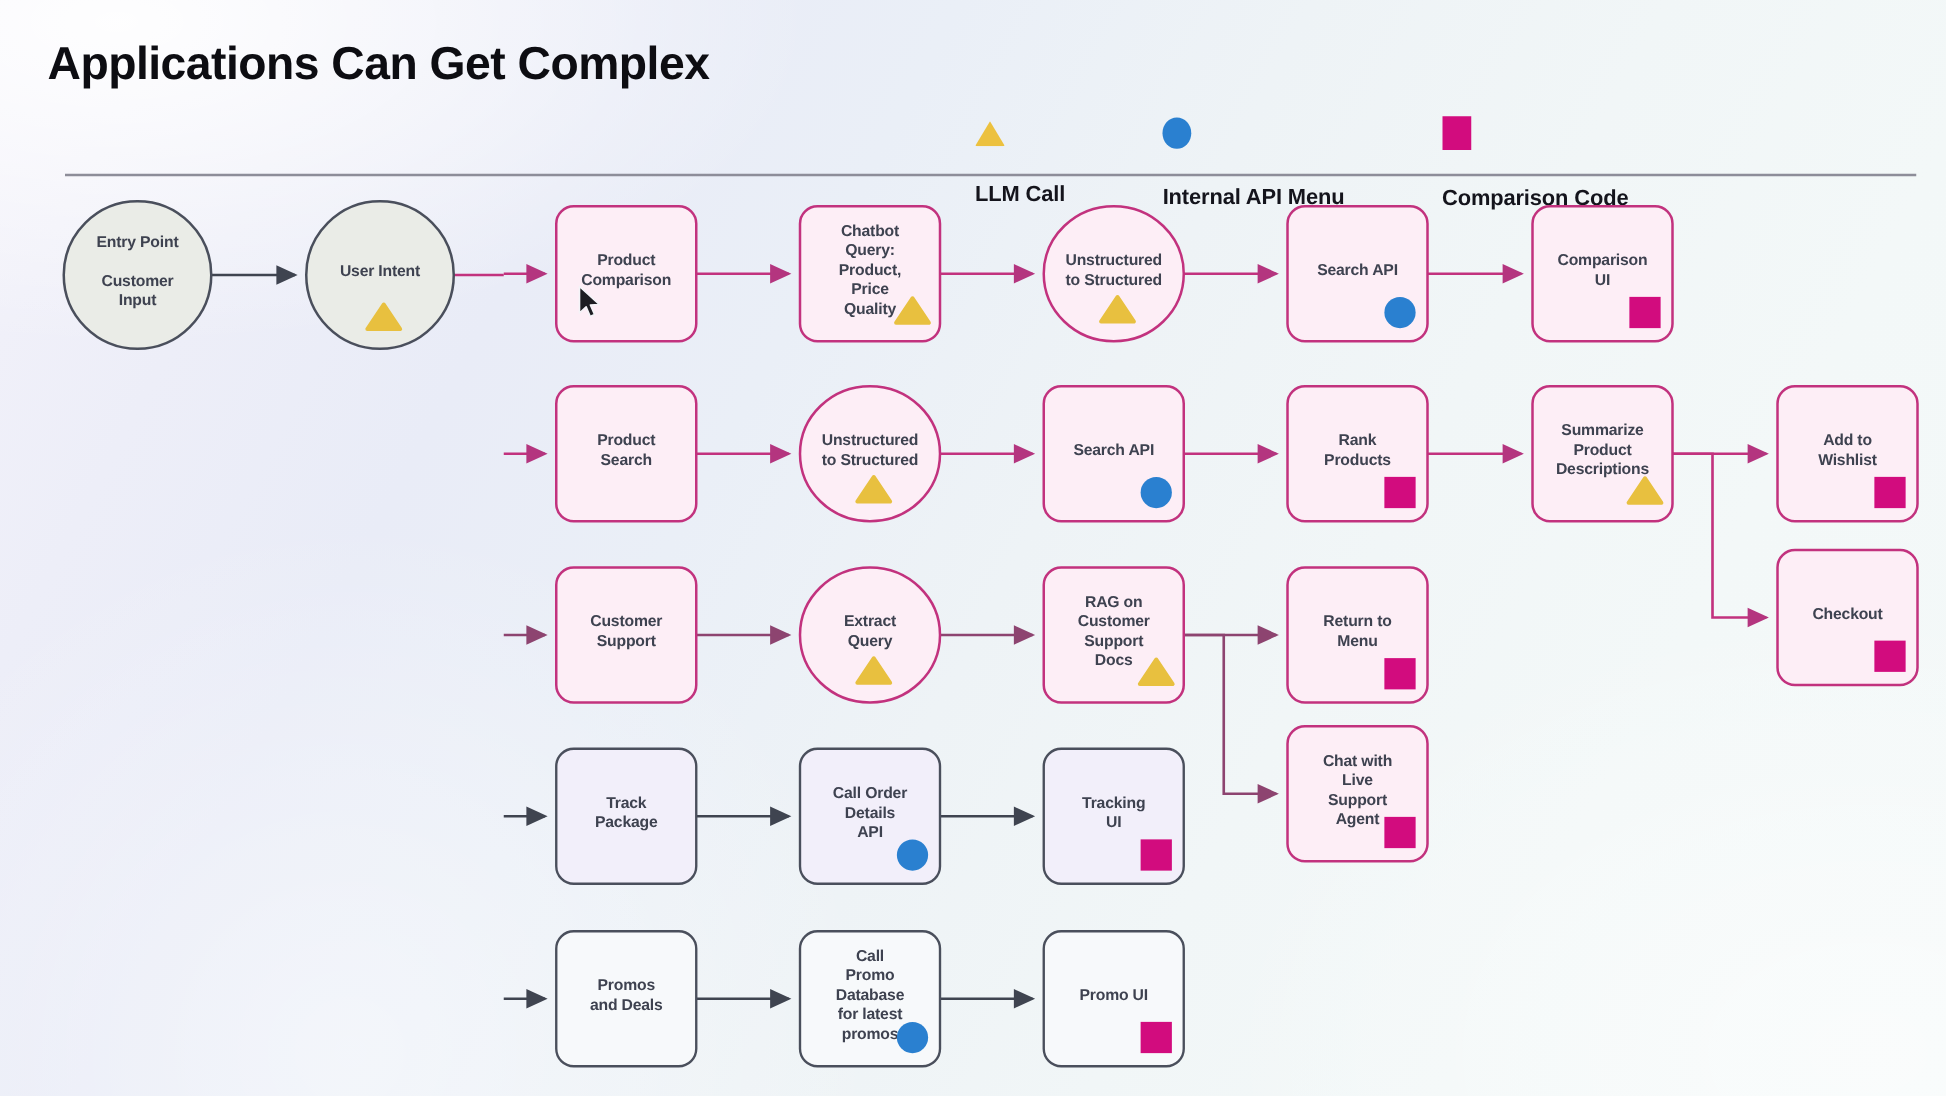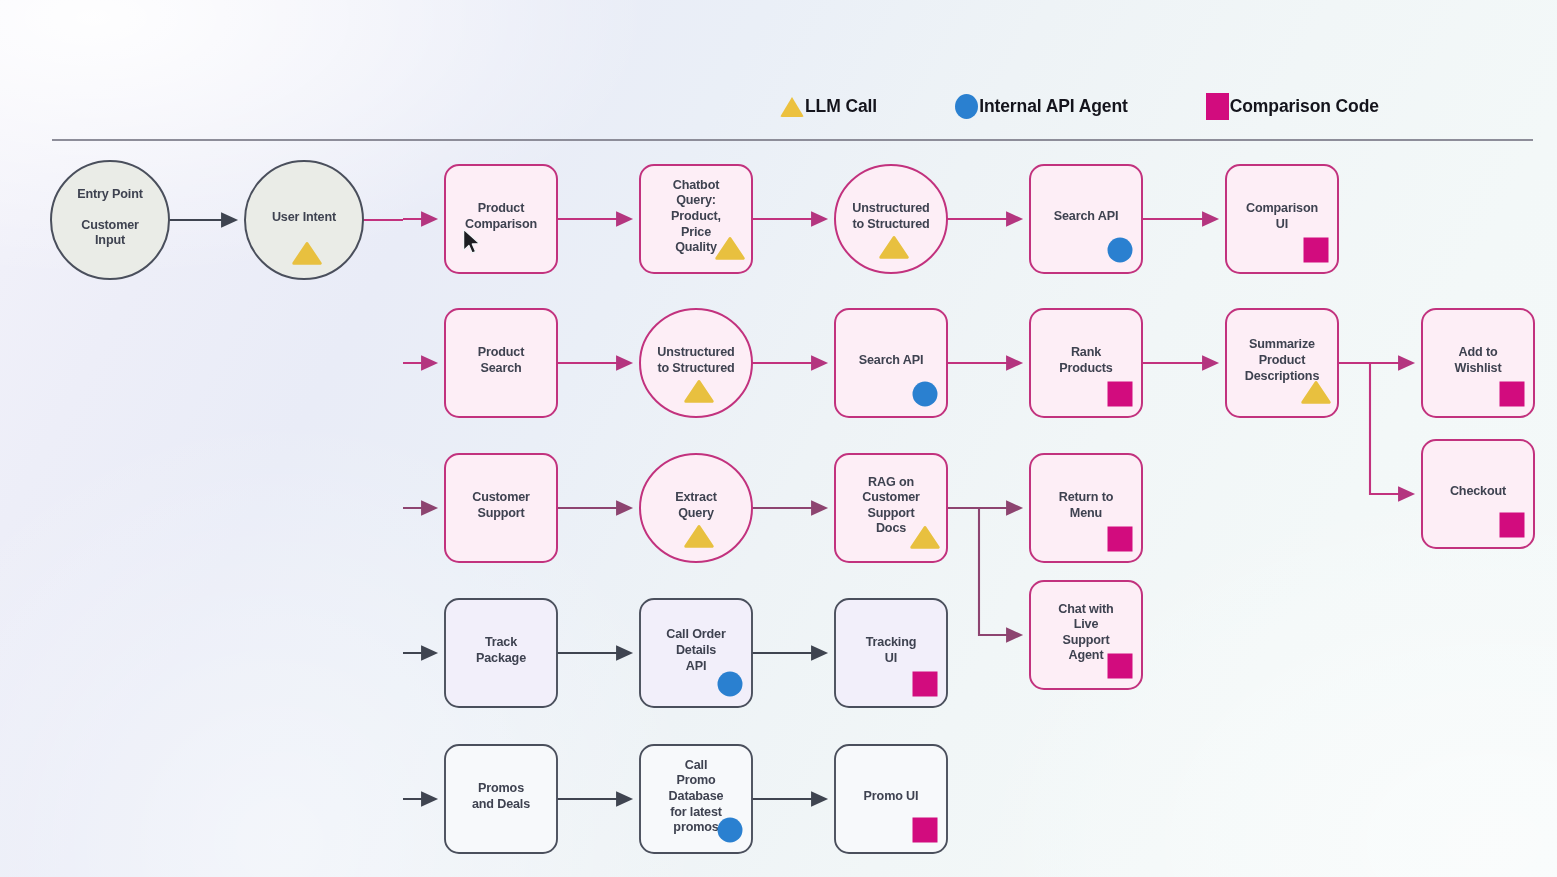--- a/index.html
+++ b/index.html
@@ -51,22 +51,22 @@
     position: absolute;
     left: 780px;
     top: 93px;
     display: flex;
     align-items: center;
     gap: 0px;
     white-space: nowrap;
   }
   .legend-item {
     display: flex;
-    align-items: center;
-    gap: 1px;
+    gap: 28px;
+    flex-direction: column;
   }
   .legend-item + .legend-item { margin-left: 78px; }
   .legend-label {
     font-size: 17.5px;
     font-weight: bold;
     color: #14141c;
     letter-spacing: -0.1px;
   }
   .lg-tri {
     width: 0; height: 0;
@@ -112,29 +112,30 @@
   }
   .node-label.circ { fill: #3e4250; }
 
   #cursor { position: absolute; pointer-events: none; }
 </style>
 </head>
 <body>
 
 <div id="slide">
 
+  <div id="title">Applications Can Get Complex</div>
 
   <div id="legend">
     <div class="legend-item">
       <span class="lg-tri"></span>
       <span class="legend-label">LLM Call</span>
     </div>
     <div class="legend-item">
       <span class="lg-circ"></span>
-      <span class="legend-label">Internal API Agent</span>
+      <span class="legend-label">Internal API Menu</span>
     </div>
     <div class="legend-item">
       <span class="lg-sq"></span>
       <span class="legend-label">Comparison Code</span>
     </div>
   </div>
 
   <div id="rule"></div>
 
   <svg id="graph" viewBox="0 0 1557 877" xmlns="http://www.w3.org/2000/svg">

